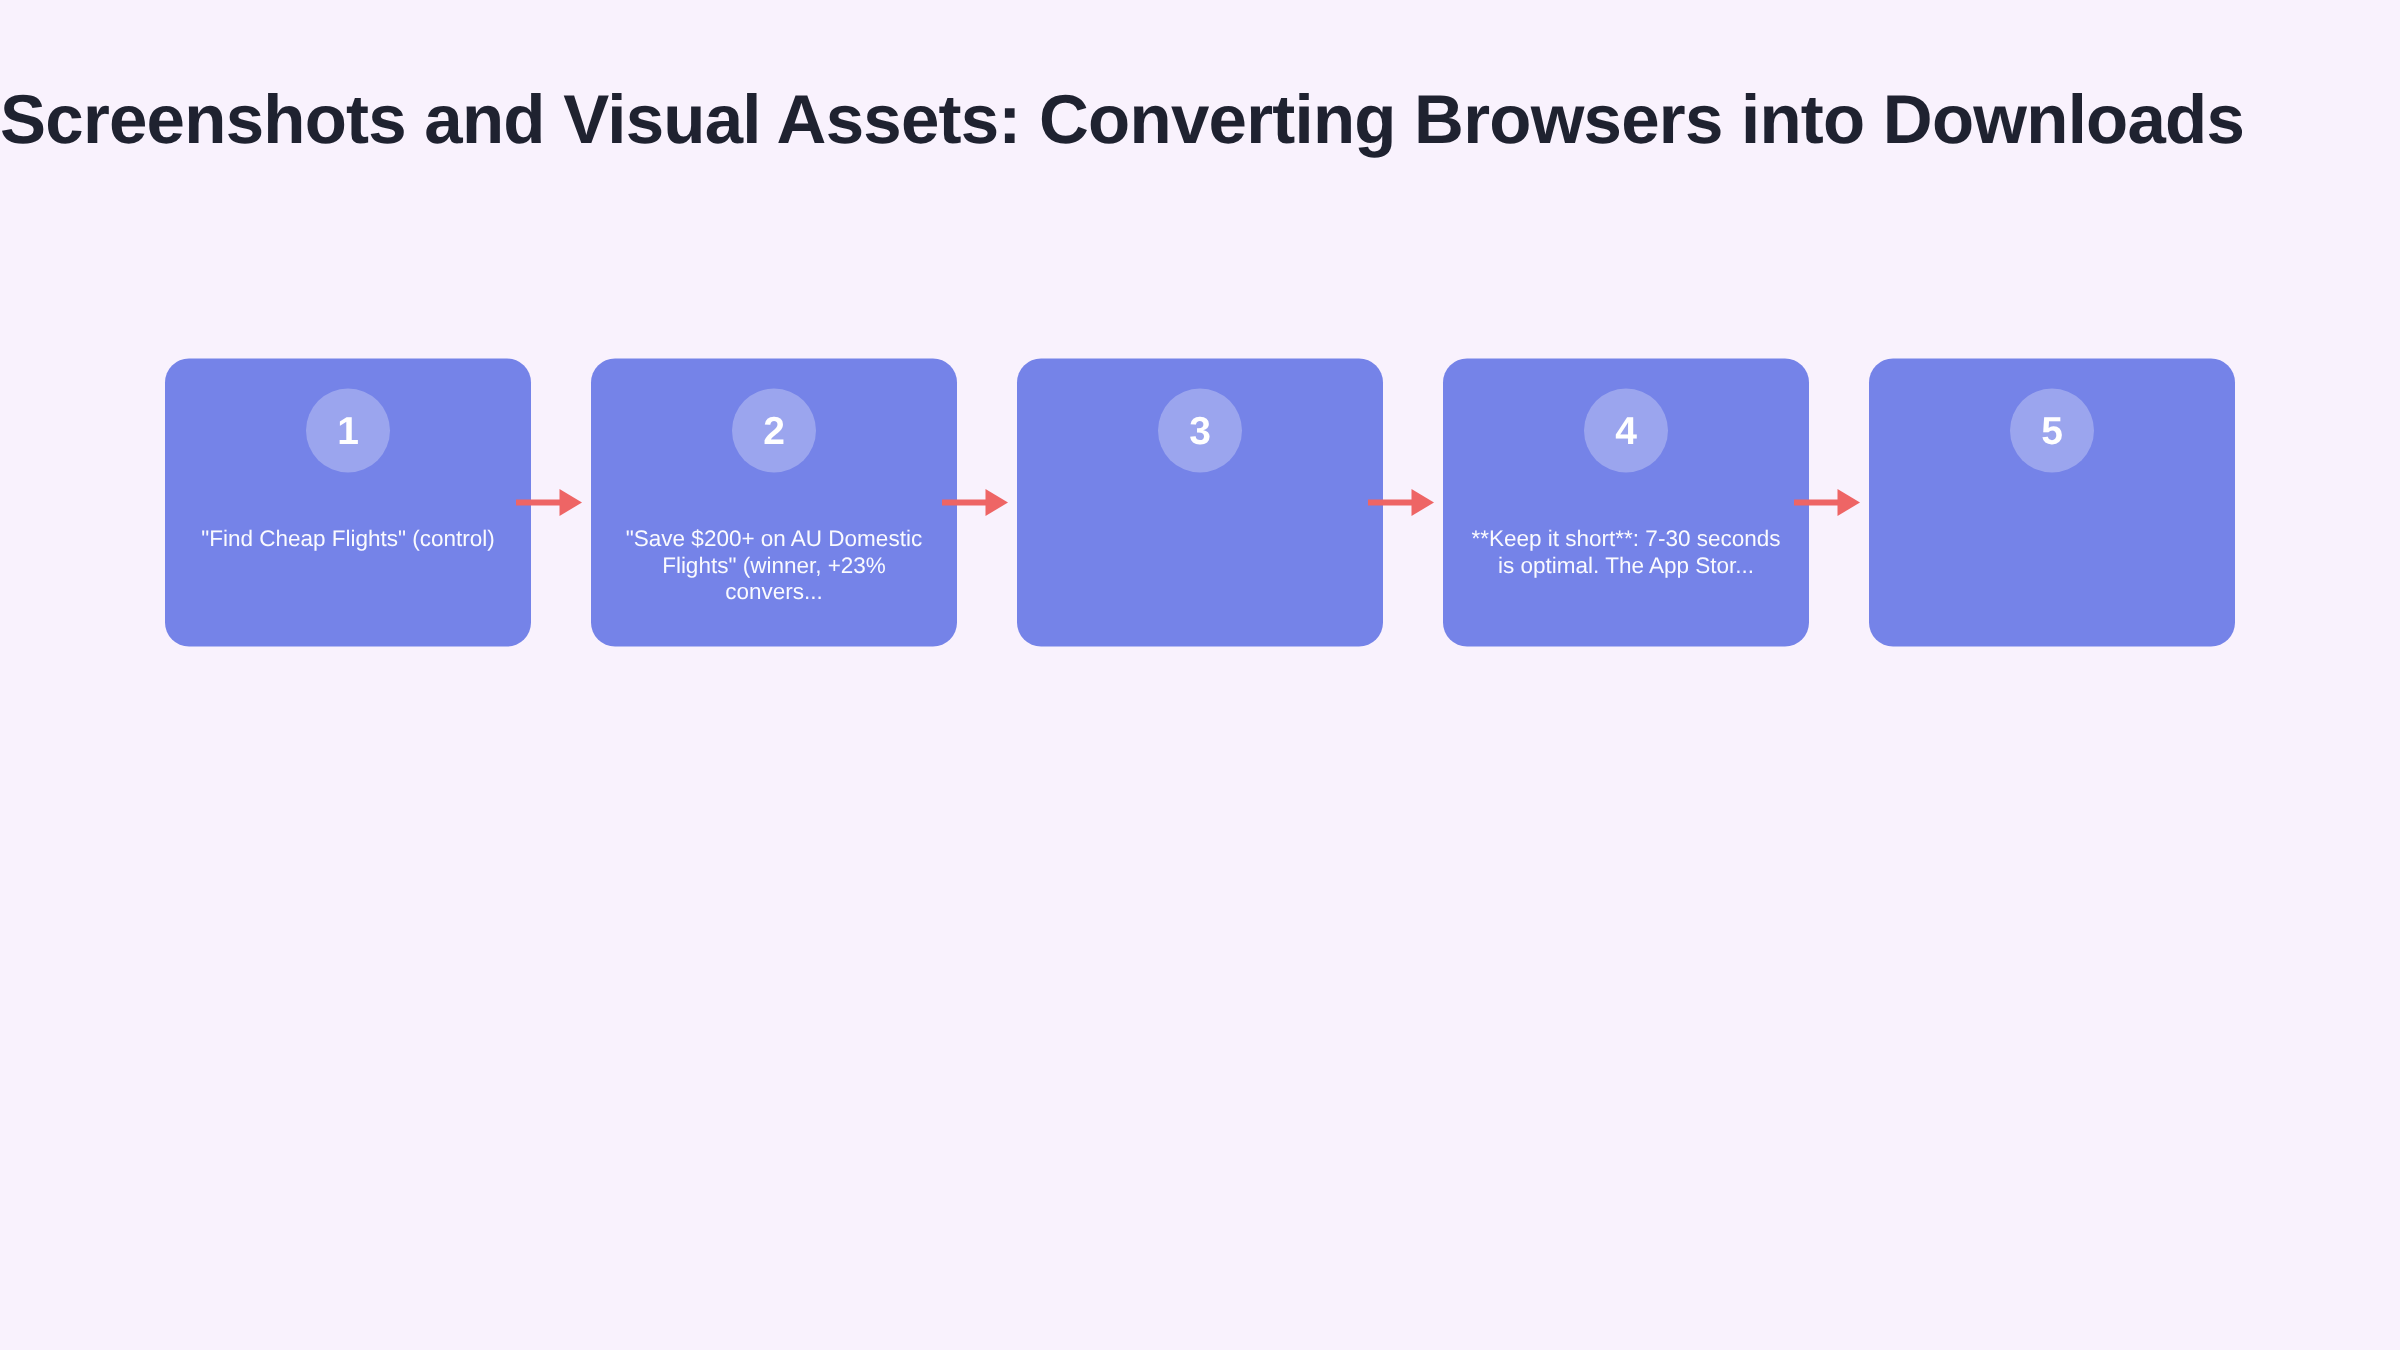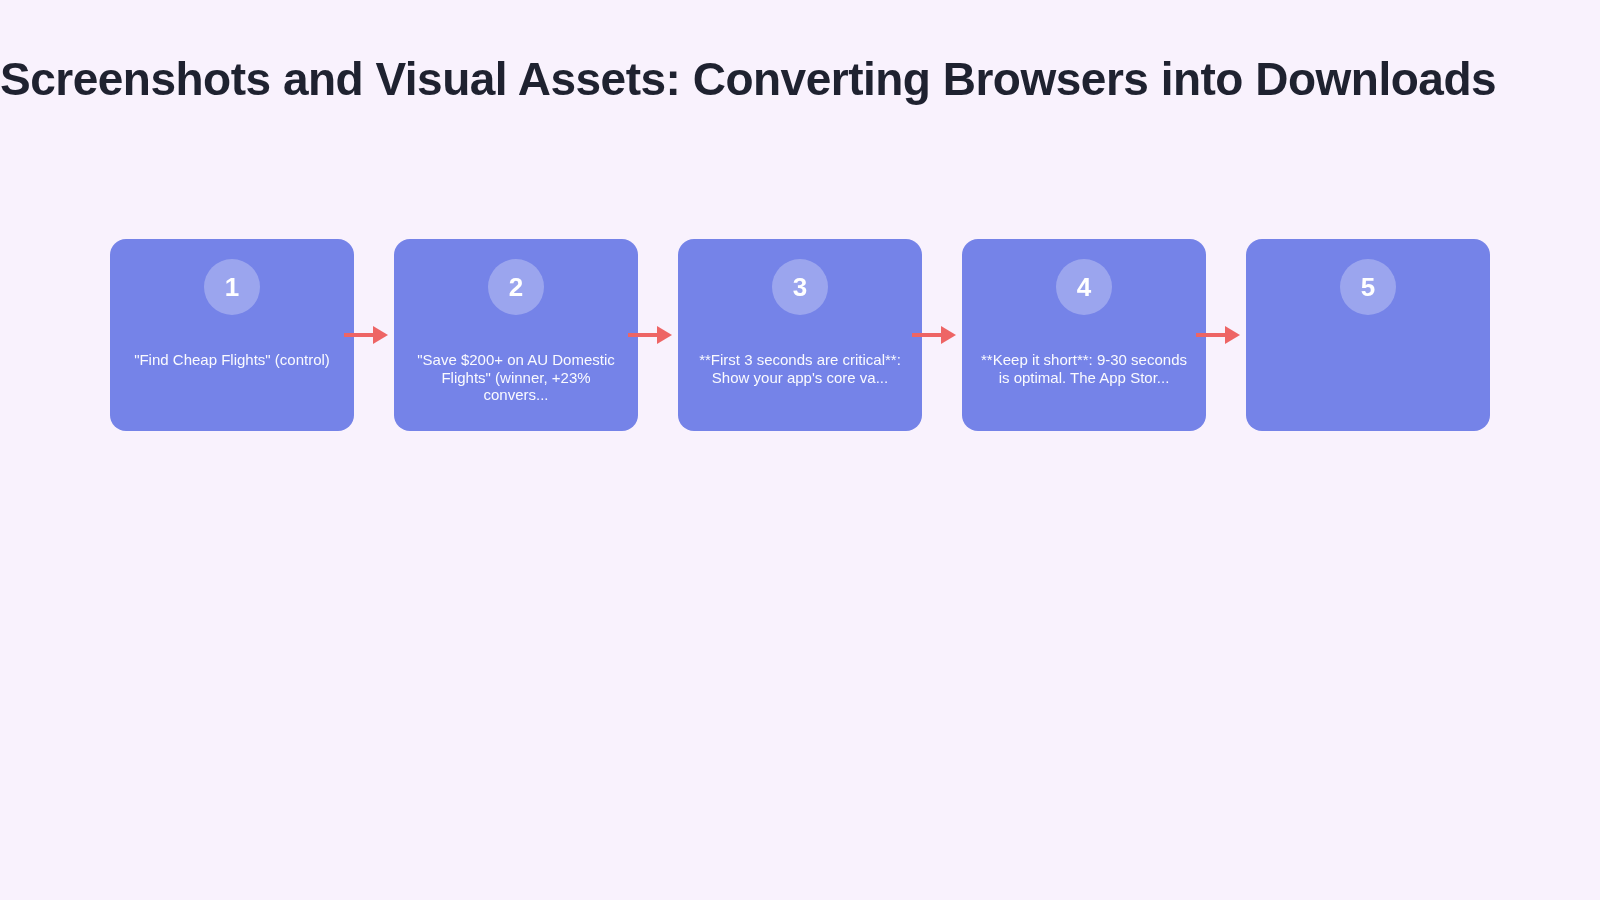--- a/index.html
+++ b/index.html
@@ -97,33 +97,32 @@
 
   <div class="arrow-gap">
     <svg width="44" height="24" viewBox="0 0 44 24">
       <line x1="0" y1="12" x2="31" y2="12" stroke="#ee6565" stroke-width="4"></line>
       <polygon points="29,3 44,12 29,21" fill="#ee6565"></polygon>
     </svg>
   </div>
 
   <div class="step-card">
     <div class="step-circle">3</div>
-    <div class="step-label">**First 3 seconds are critical**: Show your app's core va...</div>
   </div>
 
   <div class="arrow-gap">
     <svg width="44" height="24" viewBox="0 0 44 24">
       <line x1="0" y1="12" x2="31" y2="12" stroke="#ee6565" stroke-width="4"></line>
       <polygon points="29,3 44,12 29,21" fill="#ee6565"></polygon>
     </svg>
   </div>
 
   <div class="step-card">
     <div class="step-circle">4</div>
-    <div class="step-label">**Keep it short**: 9-30 seconds is optimal. The App Stor...</div>
+    <div class="step-label">**Keep it short**: 7-30 seconds is optimal. The App Stor...</div>
   </div>
 
   <div class="arrow-gap">
     <svg width="44" height="24" viewBox="0 0 44 24">
       <line x1="0" y1="12" x2="31" y2="12" stroke="#ee6565" stroke-width="4"></line>
       <polygon points="29,3 44,12 29,21" fill="#ee6565"></polygon>
     </svg>
   </div>
 
   <div class="step-card">

